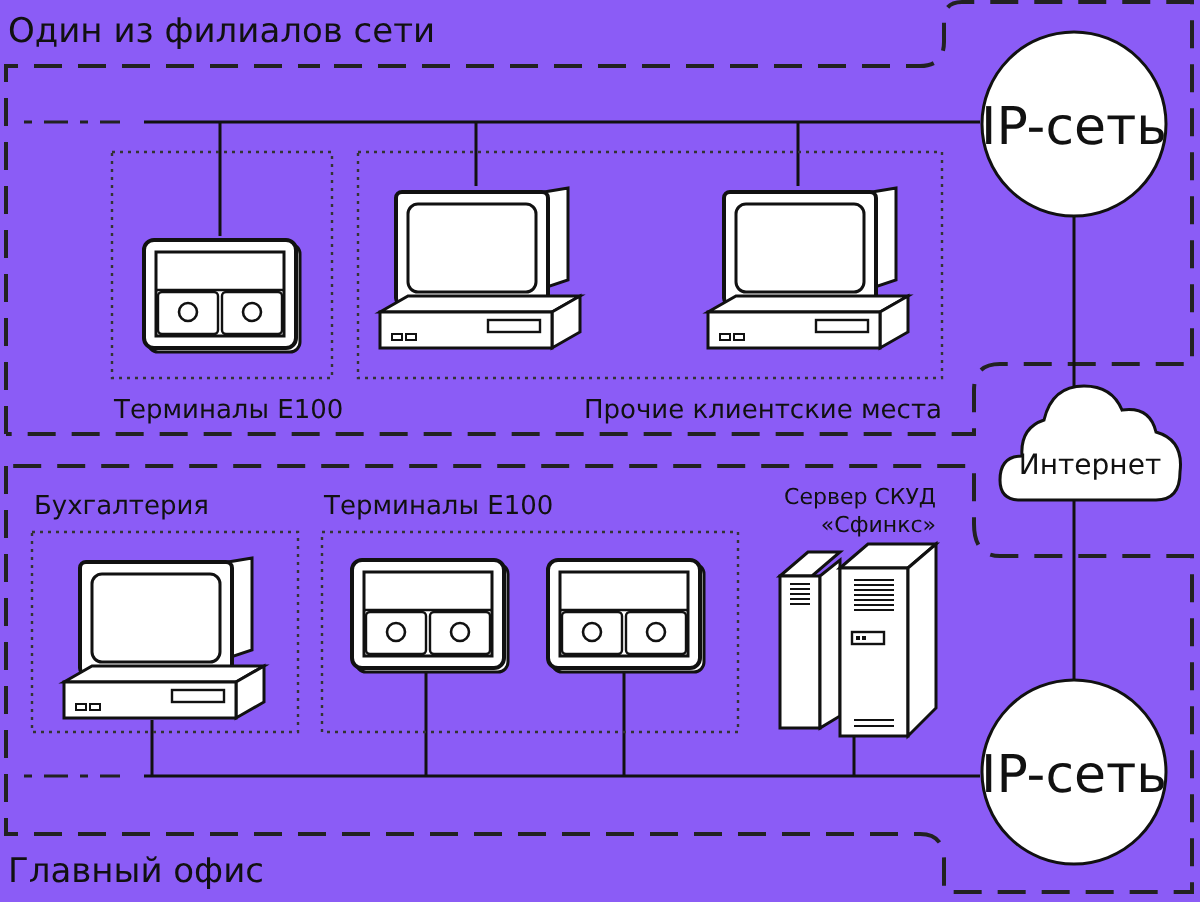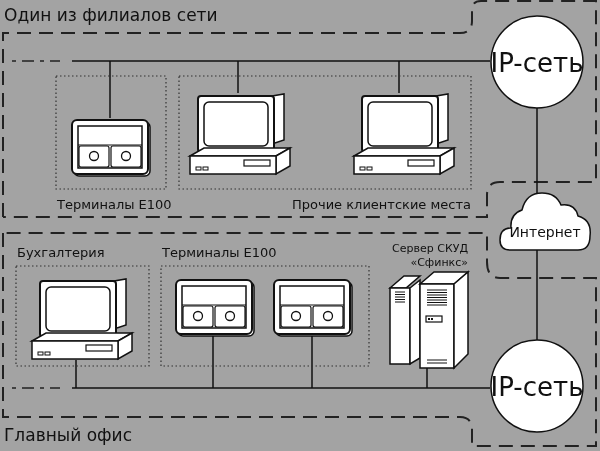--- a/index.html
+++ b/index.html
@@ -1,16 +1,16 @@
 <!DOCTYPE html>
 <html><head>
 <meta charset="utf-8">
 <style>
   html, body { margin: 0; padding: 0; background: #ffffff; }
-  #canvas { position: relative; width: 600px; height: 451px; overflow: hidden; background: #a3a3a3; }
+  #canvas { position: relative; width: 600px; height: 451px; overflow: hidden; background: #8b5cf6; }
   svg { position: absolute; left: 0; top: 0; }
   .lbl { font-family: "DejaVu Sans", "Liberation Sans", sans-serif; fill: #111; }
 </style>
 </head>
 <body>
 
 <div id="canvas">
 <svg width="600" height="451" viewBox="0 0 600 451" xmlns="http://www.w3.org/2000/svg">
   <defs>
 

